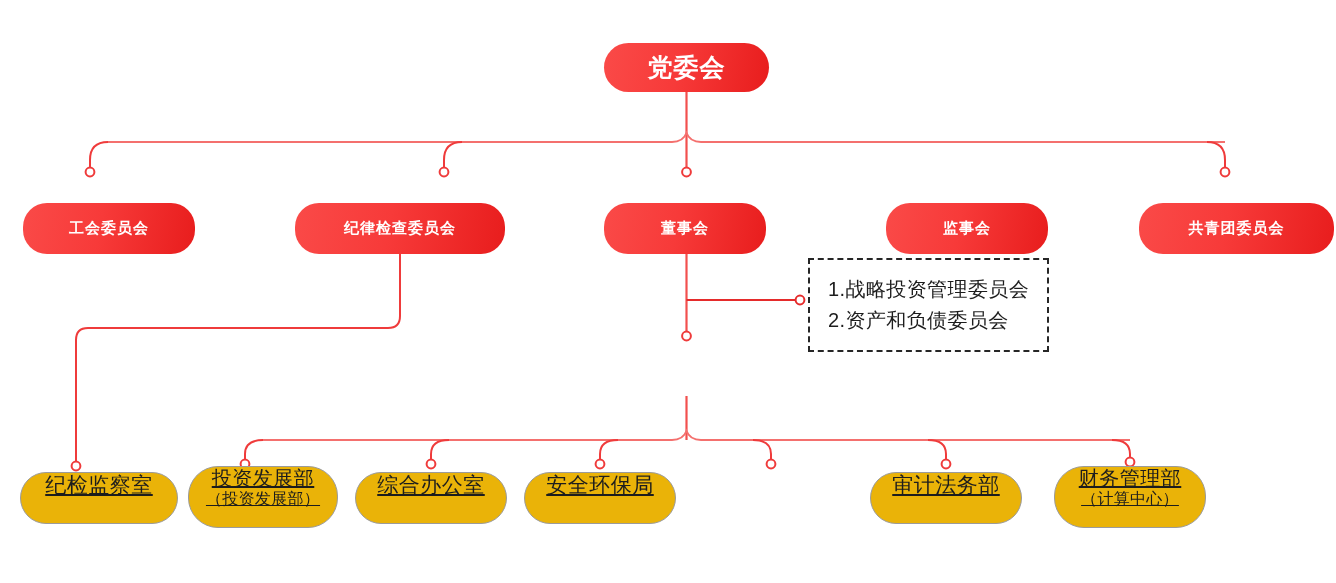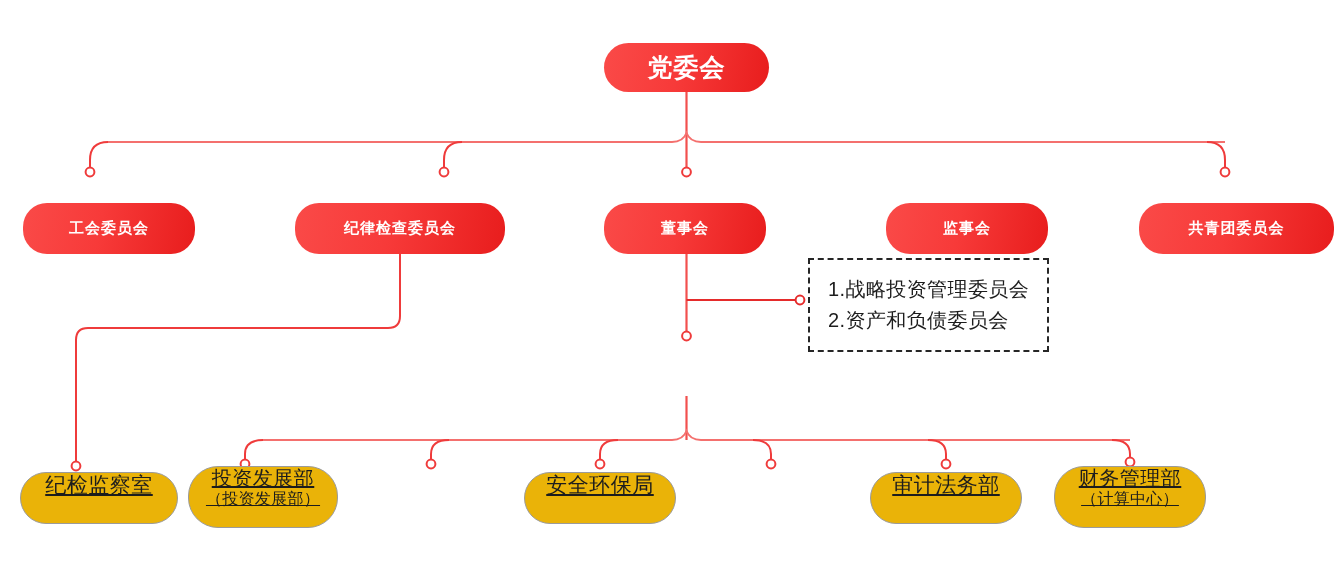--- a/index.html
+++ b/index.html
@@ -194,20 +194,23 @@
 
   <div class="node-grey" style="left:20px; top:472px; width:158px; height:52px;">
     <span class="gl-main">纪检监察室</span>
   </div>
 
   <div class="node-grey two-line" style="left:188px; top:466px; width:150px; height:62px;">
     <span class="gl-main">投资发展部</span>
     <span class="gl-sub">（投资发展部）</span>
   </div>
 
+  <div class="node-grey" style="left:355px; top:472px; width:152px; height:52px;">
+    <span class="gl-main">综合办公室</span>
+  </div>
 
   <div class="node-grey" style="left:524px; top:472px; width:152px; height:52px;">
     <span class="gl-main">安全环保局</span>
   </div>
 
 
   <div class="node-grey" style="left:870px; top:472px; width:152px; height:52px;">
     <span class="gl-main">审计法务部</span>
   </div>
 

